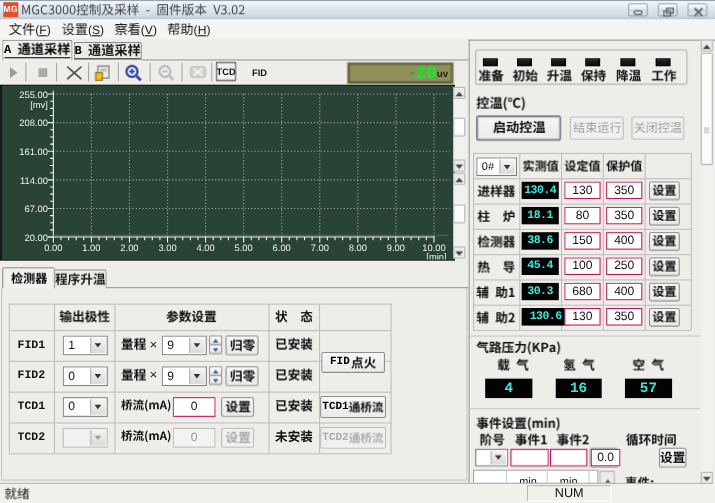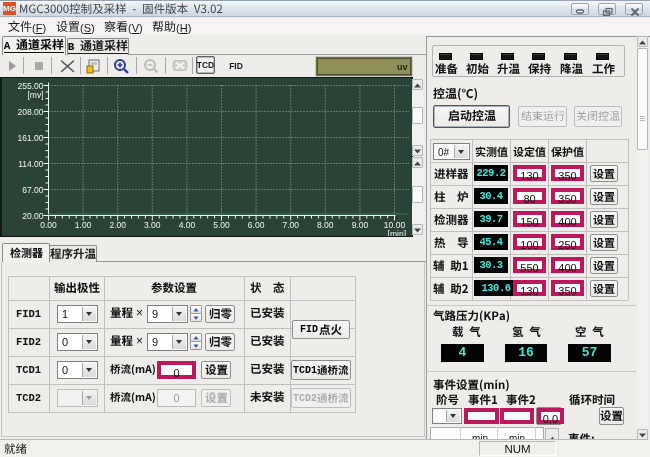--- a/index.html
+++ b/index.html
@@ -15,21 +15,21 @@
 #menu{left:0;top:18px;width:650px;height:17px;background:rgba(245,244,242,.99)}
 .mi{top:20px;height:14px;font-size:11px;color:#1a1a1a}
 .mi u{text-decoration:underline}
 
 .tab{border:1px solid #898989;border-bottom:none;border-radius:2px 2px 0 0}
 
 .sep{width:1px;background:#a8a8a8;top:57px;height:17px}
 
 .btn{background:linear-gradient(rgba(248,247,246,.99),rgba(236,234,231,.99));border:1px solid #8e8e8e;border-radius:2px;text-align:center}
 .btnd{background:rgba(241,240,238,.99);border:1px solid #bcbcbc;border-radius:2px;text-align:center}
-.inp{background:rgba(255,255,255,.99);border:4px solid #be185d;text-align:center;font-size:11px;color:#111}
+.inp{background:rgba(255,255,255,.99);border:1px solid #be185d;text-align:center;font-size:11px;color:#111}
 .lcd{background:rgba(0,0,0,.99);color:#3be8dc;text-align:center;font-family:"Liberation Mono",monospace;font-weight:bold}
 .combo{background:rgba(255,255,255,.99);border:1px solid #7f7f7f}
 .cararea{position:absolute;right:1px;top:1px;bottom:1px;width:14px;background:linear-gradient(rgba(244,243,242,.99),rgba(220,218,214,.99));border-left:1px solid #a9a9a9}
 .car{position:absolute;right:4px;top:50%;margin-top:-2px;width:0;height:0;border:3.5px solid transparent;border-top:4.5px solid #333;border-bottom:none}
 .card .car{border-top-color:#999}
 .card{background:rgba(242,241,239,.99);border-color:#bdbdbd}
 .gline{background:#c0bfbd}
 .glineV{width:1px;background:#c0bfbd}
 </style></head><body>
 <div id="win">
@@ -181,20 +181,21 @@
     <div class="a" style="left:172px;top:58px;width:16px;height:15px;"><svg width="16" height="15">
         <rect x="1" y="2.5" width="14" height="10" rx="3" fill="#d2d0cc" stroke="#c0beba"></rect>
         <g stroke="#f4f3f1" stroke-width="2">
           <line x1="4" y1="4.5" x2="12" y2="10.5"></line>
           <line x1="12" y1="4.5" x2="4" y2="10.5"></line>
         </g>
       </svg></div>
     <div class="a" style="left:196px;top:56px;width:19px;height:18px;border:1px solid #5f5f5f;border-radius:2px;background:rgba(242,241,239,.99);box-shadow:inset 0 0 0 1px #b9b9b9;display:flex;align-items:center;justify-content:center;font-size:8.5px;font-weight:bold;color:#16161e;">TCD</div>
     <div class="a" style="left:226px;top:57px;width:20px;height:17px;display:flex;align-items:center;justify-content:center;font-size:8.5px;font-weight:bold;color:#16161e;">FID</div>
     <div class="a" style="left:316px;top:57px;width:96px;height:19px;background:rgba(142,142,88,.99);border:1px solid #6e6e40;box-shadow:0 0 0 1px #cfcdc8, inset 0 0 0 1px #52522e;"></div>
+    <div class="a" style="left:318px;top:57px;width:79px;height:19px;color:#1de32c;font-family:'Liberation Mono',monospace;font-weight:bold;font-size:16px;text-align:right;line-height:19px;letter-spacing:0px;text-shadow:0.6px 0 0 #1de32c;"><span style="color:#637f48">-</span>20</div>
     <div class="a" style="left:397px;top:62px;width:14px;height:12px;color:#1c2408;font-size:9px;font-weight:bold;letter-spacing:0;">uv</div>
     <div class="a" style="left:0px;top:77px;width:426px;height:180px;">
       <div class="a" style="left:0px;top:0px;width:413px;height:160px;border:1px solid #161616;border-left:2px solid #161616;background:#2b4338;"></div>
       <svg width="410" height="158" style="position:absolute;left:2px;top:1px;transform:translateZ(0)">
         <rect x="0" y="0" width="410" height="158" fill="#2b4338" fill-opacity="0.99"></rect>
         <line x1="46.5" y1="7.5" x2="407" y2="7.5" stroke="#9db1a4" stroke-width="1" stroke-dasharray="1,2"></line>
         <line x1="46.5" y1="33.5" x2="407" y2="33.5" stroke="#9db1a4" stroke-width="1" stroke-dasharray="1,2"></line>
         <line x1="46.5" y1="59.5" x2="407" y2="59.5" stroke="#9db1a4" stroke-width="1" stroke-dasharray="1,2"></line>
         <line x1="46.5" y1="85.5" x2="407" y2="85.5" stroke="#9db1a4" stroke-width="1" stroke-dasharray="1,2"></line>
         <line x1="46.5" y1="111.5" x2="407" y2="111.5" stroke="#9db1a4" stroke-width="1" stroke-dasharray="1,2"></line>
@@ -692,52 +693,52 @@
           <use href="#g503cb" x="2000"></use>
         </g>
       </svg></div>
     <div class="a" style="left:431px;top:167px;width:40px;height:14px;text-align:center;"><svg class="z" width="34" height="14" style="vertical-align:0px" viewBox="0 0 34 14">
         <g fill="#111" transform="translate(0,11) scale(0.0115)">
           <use href="#g8fdbb" x="0"></use>
           <use href="#g6837b" x="1000"></use>
           <use href="#g5668b" x="2000"></use>
         </g>
       </svg></div>
-    <div class="a lcd" style="left:474px;top:165px;width:34px;height:16px;font-size:10.5px;line-height:16px;letter-spacing:-0.5px;">229.2</div>
+    <div class="a lcd" style="left:474px;top:165px;width:34px;height:16px;font-size:10.5px;line-height:16px;letter-spacing:-0.5px;">130.4</div>
     <div class="a inp" style="left:513px;top:165px;width:33px;height:16px;line-height:14px;">130</div>
     <div class="a inp" style="left:551px;top:165px;width:33px;height:16px;line-height:14px;">350</div>
     <div class="a btn" style="left:590px;top:165px;width:28px;height:17px;"><span style="display:inline-block;margin-top:0.5px"><svg class="z" width="22" height="13" style="vertical-align:0px" viewBox="0 0 22 13">
           <g fill="#111" transform="translate(0,10) scale(0.011)">
             <use href="#g8bbeb" x="0"></use>
             <use href="#g7f6eb" x="1000"></use>
           </g>
         </svg></span></div>
     <div class="a" style="left:431px;top:190px;width:40px;height:14px;text-align:center;"><svg class="z" width="34" height="14" style="vertical-align:0px" viewBox="0 0 34 14">
         <g fill="#111" transform="translate(0,11) scale(0.0115)">
           <use href="#g67f1b" x="0"></use>
           <use href="#g7089b" x="2000"></use>
         </g>
       </svg></div>
-    <div class="a lcd" style="left:474px;top:188px;width:34px;height:16px;font-size:10.5px;line-height:16px;letter-spacing:-0.5px;">30.4</div>
+    <div class="a lcd" style="left:474px;top:188px;width:34px;height:16px;font-size:10.5px;line-height:16px;letter-spacing:-0.5px;">18.1</div>
     <div class="a inp" style="left:513px;top:188px;width:33px;height:16px;line-height:14px;">80</div>
     <div class="a inp" style="left:551px;top:188px;width:33px;height:16px;line-height:14px;">350</div>
     <div class="a btn" style="left:590px;top:188px;width:28px;height:17px;"><span style="display:inline-block;margin-top:0.5px"><svg class="z" width="22" height="13" style="vertical-align:0px" viewBox="0 0 22 13">
           <g fill="#111" transform="translate(0,10) scale(0.011)">
             <use href="#g8bbeb" x="0"></use>
             <use href="#g7f6eb" x="1000"></use>
           </g>
         </svg></span></div>
     <div class="a" style="left:431px;top:213px;width:40px;height:14px;text-align:center;"><svg class="z" width="34" height="14" style="vertical-align:0px" viewBox="0 0 34 14">
         <g fill="#111" transform="translate(0,11) scale(0.0115)">
           <use href="#g68c0b" x="0"></use>
           <use href="#g6d4bb" x="1000"></use>
           <use href="#g5668b" x="2000"></use>
         </g>
       </svg></div>
-    <div class="a lcd" style="left:474px;top:211px;width:34px;height:16px;font-size:10.5px;line-height:16px;letter-spacing:-0.5px;">39.7</div>
+    <div class="a lcd" style="left:474px;top:211px;width:34px;height:16px;font-size:10.5px;line-height:16px;letter-spacing:-0.5px;">38.6</div>
     <div class="a inp" style="left:513px;top:211px;width:33px;height:16px;line-height:14px;">150</div>
     <div class="a inp" style="left:551px;top:211px;width:33px;height:16px;line-height:14px;">400</div>
     <div class="a btn" style="left:590px;top:211px;width:28px;height:17px;"><span style="display:inline-block;margin-top:0.5px"><svg class="z" width="22" height="13" style="vertical-align:0px" viewBox="0 0 22 13">
           <g fill="#111" transform="translate(0,10) scale(0.011)">
             <use href="#g8bbeb" x="0"></use>
             <use href="#g7f6eb" x="1000"></use>
           </g>
         </svg></span></div>
     <div class="a" style="left:431px;top:236px;width:40px;height:14px;text-align:center;"><svg class="z" width="34" height="14" style="vertical-align:0px" viewBox="0 0 34 14">
         <g fill="#111" transform="translate(0,11) scale(0.0115)">
@@ -755,21 +756,21 @@
           </g>
         </svg></span></div>
     <div class="a" style="left:431px;top:259px;width:40px;height:14px;text-align:center;"><svg class="z" width="36" height="14" style="vertical-align:0px" viewBox="0 0 36 14">
         <g fill="#111" transform="translate(0,11) scale(0.0115)">
           <use href="#g8f85b" x="0"></use>
           <use href="#g52a9b" x="1500"></use>
           <use href="#g0031b" x="2500"></use>
         </g>
       </svg></div>
     <div class="a lcd" style="left:474px;top:257px;width:34px;height:16px;font-size:10.5px;line-height:16px;letter-spacing:-0.5px;">30.3</div>
-    <div class="a inp" style="left:513px;top:257px;width:33px;height:16px;line-height:14px;">550</div>
+    <div class="a inp" style="left:513px;top:257px;width:33px;height:16px;line-height:14px;">680</div>
     <div class="a inp" style="left:551px;top:257px;width:33px;height:16px;line-height:14px;">400</div>
     <div class="a btn" style="left:590px;top:257px;width:28px;height:17px;"><span style="display:inline-block;margin-top:0.5px"><svg class="z" width="22" height="13" style="vertical-align:0px" viewBox="0 0 22 13">
           <g fill="#111" transform="translate(0,10) scale(0.011)">
             <use href="#g8bbeb" x="0"></use>
             <use href="#g7f6eb" x="1000"></use>
           </g>
         </svg></span></div>
     <div class="a" style="left:431px;top:282px;width:40px;height:14px;text-align:center;"><svg class="z" width="36" height="14" style="vertical-align:0px" viewBox="0 0 36 14">
         <g fill="#111" transform="translate(0,11) scale(0.0115)">
           <use href="#g8f85b" x="0"></use>

